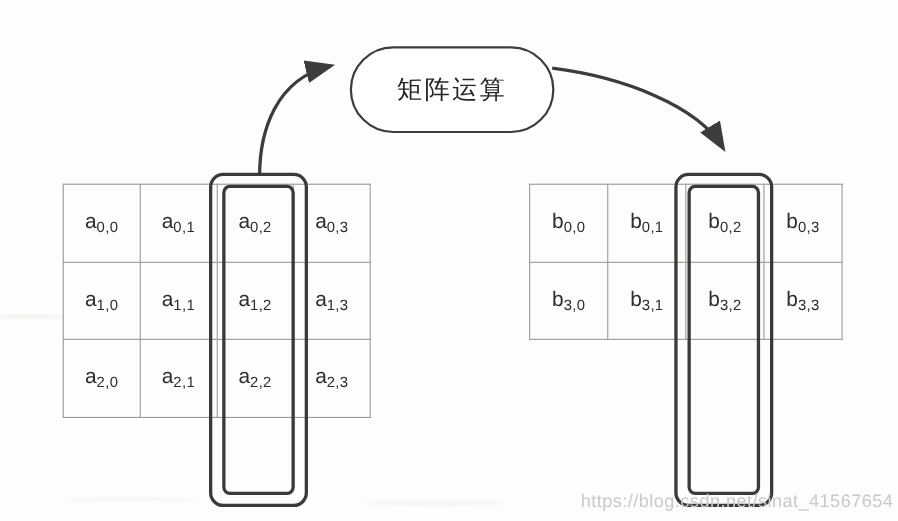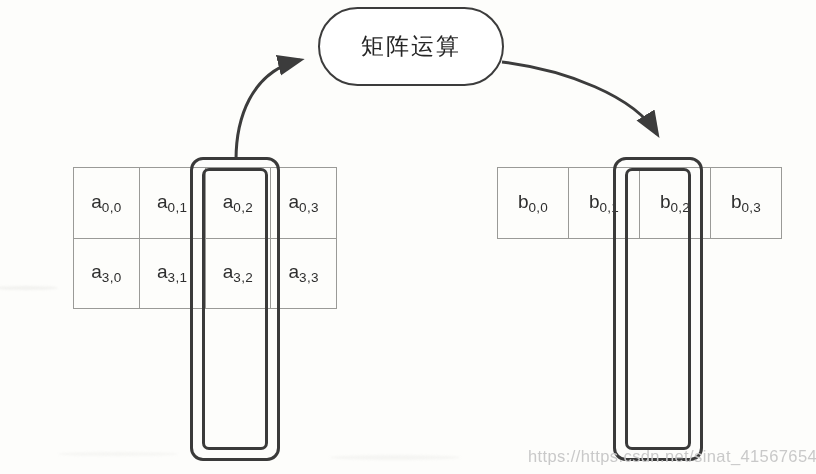--- a/index.html
+++ b/index.html
@@ -14,21 +14,21 @@
 
   
   .paper-smudge{
     position:absolute;background:#e9e9e6;opacity:.55;border-radius:50%;
     filter:blur(1px);pointer-events:none;
   }
 
   svg.layer{position:absolute;left:0;top:0;width:816px;height:474px;}
 
   .matrix{position:absolute;}
-  .mgrid{position:absolute;left:16px;top:0;border-collapse:collapse;padding-left:25px;}
+  .mgrid{position:absolute;left:0;top:0;border-collapse:collapse;padding-left:25px;}
   .mgrid td{
     border:1px solid #9a9a97;
     width:70px;height:69.5px;
     text-align:center;vertical-align:middle;
     font-size:19px;color:#2e2e2e;
     padding:0;
   }
   .mgrid td span.sub{font-size:13.5px;vertical-align:-0.28em;letter-spacing:.3px;}
 
   
@@ -71,57 +71,69 @@
   <svg class="layer" viewBox="0 0 816 474">
     <defs>
       <marker id="ah" markerWidth="11" markerHeight="11" refX="7.4" refY="4" orient="auto" markerUnits="strokeWidth">
         <path d="M0,0.5 L9,4 L0,7.5 z" fill="#3c3c3c"></path>
       </marker>
     </defs>
     <path d="M236,160 C236,120 250,72 300,60" fill="none" stroke="#3c3c3c" stroke-width="3" marker-end="url(#ah)"></path>
     <path d="M502,62 C566,70 634,96 657,134" fill="none" stroke="#3c3c3c" stroke-width="3" marker-end="url(#ah)"></path>
   </svg>
 
-  <div class="pill" style="left:318px;top:7px;width:182px;height:75px;">
+  <div class="pill" style="left:318px;top:42px;width:182px;height:75px;">
     <span>矩阵运算</span>
   </div>
 
   <div class="matrix" style="left:57px;top:167px;width:280px;height:278px;">
     <table class="mgrid">
       <tbody>
         <tr>
           <td><span>a</span><span class="sub">0,0</span></td>
           <td><span>a</span><span class="sub">0,1</span></td>
           <td><span>a</span><span class="sub">0,2</span></td>
           <td><span>a</span><span class="sub">0,3</span></td>
         </tr>
         <tr>
-          <td><span>a</span><span class="sub">3,0</span></td>
-          <td><span>a</span><span class="sub">3,1</span></td>
-          <td><span>a</span><span class="sub">3,2</span></td>
-          <td><span>a</span><span class="sub">3,3</span></td>
+          <td><span>a</span><span class="sub">1,0</span></td>
+          <td><span>a</span><span class="sub">1,1</span></td>
+          <td><span>a</span><span class="sub">1,2</span></td>
+          <td><span>a</span><span class="sub">1,3</span></td>
+        </tr>
+        <tr>
+          <td><span>a</span><span class="sub">2,0</span></td>
+          <td><span>a</span><span class="sub">2,1</span></td>
+          <td><span>a</span><span class="sub">2,2</span></td>
+          <td><span>a</span><span class="sub">2,3</span></td>
         </tr>
       </tbody>
     </table>
   </div>
 
   <div class="hl-outer" style="left:190px;top:157px;width:84px;height:298px;"></div>
   <div class="hl-inner" style="left:202px;top:168px;width:60px;height:276px;"></div>
 
   <div class="matrix" style="left:481px;top:167px;width:312px;height:278px;">
     <table class="mgrid">
       <tbody>
         <tr>
           <td><span>b</span><span class="sub">0,0</span></td>
           <td><span>b</span><span class="sub">0,1</span></td>
           <td><span>b</span><span class="sub">0,2</span></td>
           <td><span>b</span><span class="sub">0,3</span></td>
         </tr>
+        <tr>
+          <td><span>b</span><span class="sub">3,0</span></td>
+          <td><span>b</span><span class="sub">3,1</span></td>
+          <td><span>b</span><span class="sub">3,2</span></td>
+          <td><span>b</span><span class="sub">3,3</span></td>
+        </tr>
       </tbody>
     </table>
   </div>
 
   <div class="hl-outer" style="left:613px;top:157px;width:84px;height:298px;"></div>
   <div class="hl-inner" style="left:625px;top:168px;width:60px;height:276px;"></div>
 
-  <div class="watermark" style="left:528px;top:447px;">https://https.csdn.net/sinat_41567654</div>
+  <div class="watermark" style="left:528px;top:447px;">https://blog.csdn.net/sinat_41567654</div>
 
 </div>
 
 </body></html>

